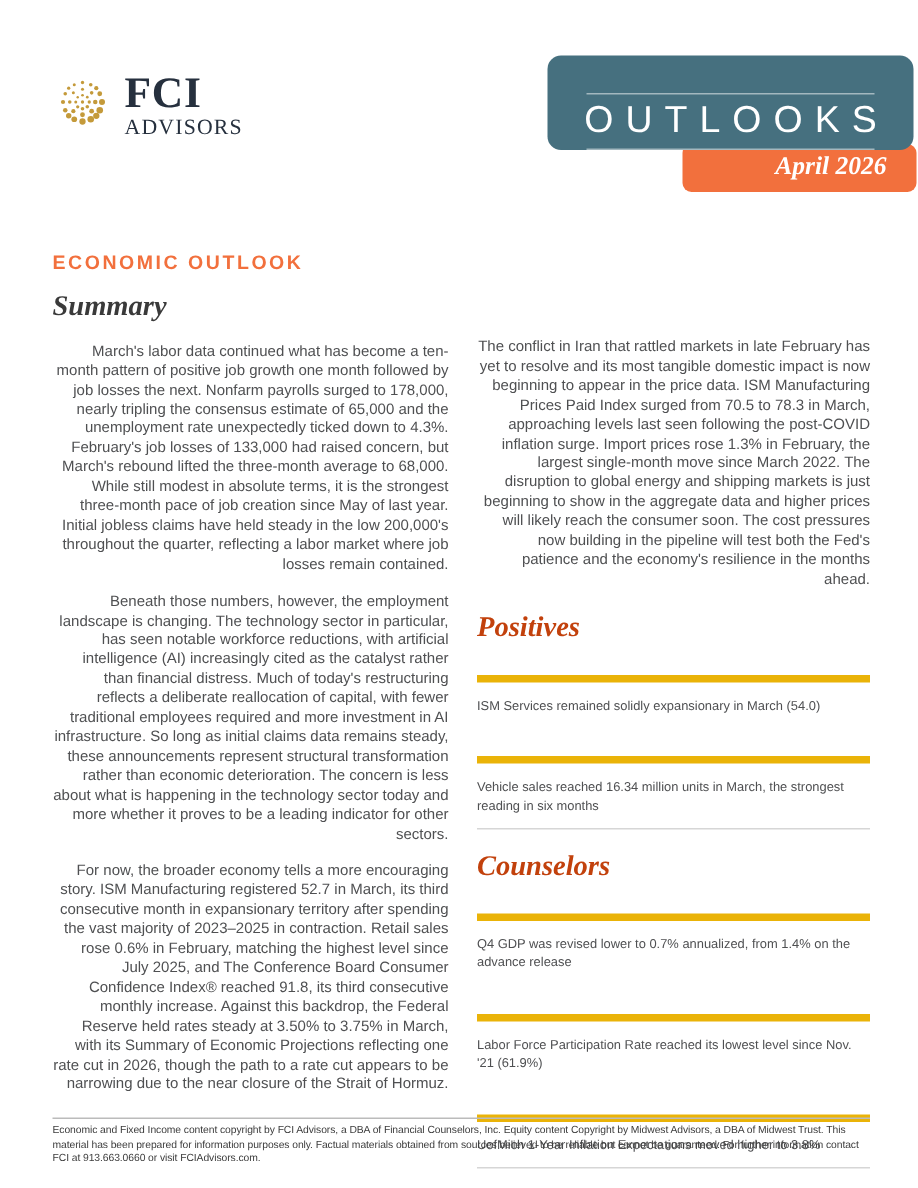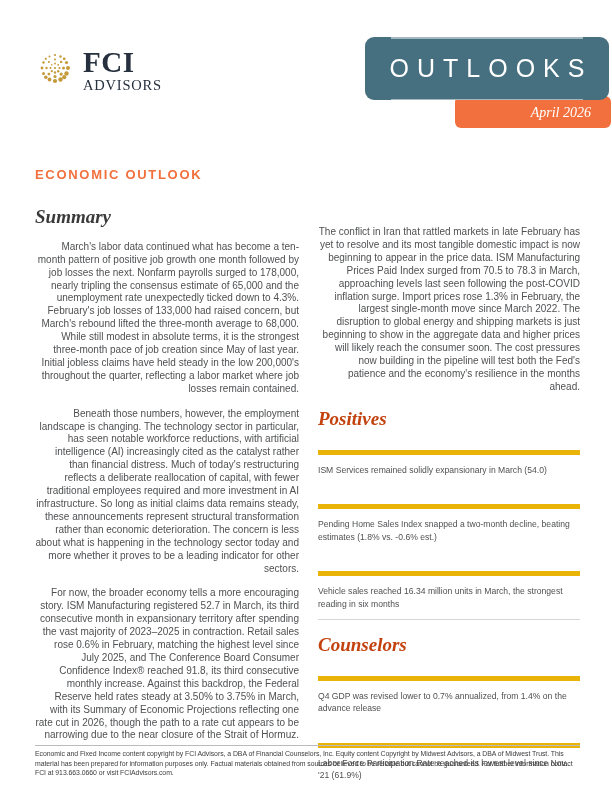--- a/index.html
+++ b/index.html
@@ -19,44 +19,44 @@
   .logo-advisors{
     font-family:"Liberation Serif",serif;font-weight:400;font-size:14.5px;
     color:#26303e;letter-spacing:.8px;margin-top:1px;
   }
   .banner-orange{
     position:absolute;right:1px;top:96px;left:455px;height:32px;
     background:#f2703d;border-radius:6px;z-index:1;
     display:flex;align-items:flex-end;justify-content:flex-end;
   }
   .banner-orange .date{
-    font-family:"Liberation Serif",serif;font-style:italic;font-weight:400;
-    color:#ffffff;font-size:14px;padding:0 20px 7px 0;
+    font-family:"Liberation Serif",serif;font-style:italic;font-weight:700;
+    color:#ffffff;font-size:17px;padding:0 20px 7px 0;
   }
   .banner-teal{
     position:absolute;left:365px;right:3px;top:37px;height:63px;
     background:#46707f;border-radius:9px;z-index:2;
-    display:flex;flex-direction:column;align-items:center;justify-content:space-between;
+    display:flex;flex-direction:column;align-items:center;justify-content:flex-end;
   }
   .banner-rule{width:79%;height:1.5px;background:rgba(255,255,255,.5);}
   .banner-title{
     color:#ffffff;font-size:25px;font-weight:300;letter-spacing:8px;
     padding:4px 0 4px 8px;line-height:1.1;
   }
   
   .section-title{
     position:absolute;left:35px;top:167px;
     color:#f2703d;font-weight:700;font-size:13px;letter-spacing:1.7px;
   }
   
   .col-left {position:absolute;left:35px; top:190px;width:264px;}
   .col-right{position:absolute;left:318px;top:226px;width:262px;}
   .script-head{
     font-family:"Liberation Serif",serif;font-style:italic;font-weight:600;
-    font-size:19px;color:#3a3a3a;margin:16px 0 12px 0;line-height:1.2;
+    font-size:19px;color:#3a3a3a;margin:4px 0 12px 0;line-height:1.2;
   }
   .body-par{
     font-size:10px;line-height:12.9px;color:#4f5052;margin:0 0 12px 0;
     text-align:right;
   }
   .list-head{
     font-family:"Liberation Serif",serif;font-style:italic;font-weight:600;
     font-size:19px;color:#c2410c;margin:14px 0 10px 0;line-height:1.2;
   }
   .fact-list{border-bottom:1px solid #d6d6d6;margin:0;padding:0;list-style:none;}
@@ -139,21 +139,20 @@
     <p class="body-par">Beneath those numbers, however, the employment landscape is changing. The technology sector in particular, has seen notable workforce reductions, with artificial intelligence (AI) increasingly cited as the catalyst rather than financial distress. Much of today's restructuring reflects a deliberate reallocation of capital, with fewer traditional employees required and more investment in AI infrastructure. So long as initial claims data remains steady, these announcements represent structural transformation rather than economic deterioration. The concern is less about what is happening in the technology sector today and more whether it proves to be a leading indicator for other sectors.</p>
     <p class="body-par">For now, the broader economy tells a more encouraging story. ISM Manufacturing registered 52.7 in March, its third consecutive month in expansionary territory after spending the vast majority of 2023–2025 in contraction. Retail sales rose 0.6% in February, matching the highest level since July 2025, and The Conference Board Consumer Confidence Index® reached 91.8, its third consecutive monthly increase. Against this backdrop, the Federal Reserve held rates steady at 3.50% to 3.75% in March, with its Summary of Economic Projections reflecting one rate cut in 2026, though the path to a rate cut appears to be narrowing due to the near closure of the Strait of Hormuz.</p>
   </div>
 
   <div class="col-right">
     <p class="body-par">The conflict in Iran that rattled markets in late February has yet to resolve and its most tangible domestic impact is now beginning to appear in the price data. ISM Manufacturing Prices Paid Index surged from 70.5 to 78.3 in March, approaching levels last seen following the post-COVID inflation surge. Import prices rose 1.3% in February, the largest single-month move since March 2022. The disruption to global energy and shipping markets is just beginning to show in the aggregate data and higher prices will likely reach the consumer soon. The cost pressures now building in the pipeline will test both the Fed's patience and the economy's resilience in the months ahead.</p>
 
     <h2 class="list-head">Positives</h2>
     <ul class="fact-list">
       <li class="fact-item">ISM Services remained solidly expansionary in March (54.0)</li>
-      <li class="fact-item">Pending Home Sales Index snapped a two-month decline, beating estimates (1.8% vs. -0.6% est.)</li>
       <li class="fact-item">Vehicle sales reached 16.34 million units in March, the strongest reading in six months</li>
     </ul>
 
     <h2 class="list-head">Counselors</h2>
     <ul class="fact-list">
       <li class="fact-item">Q4 GDP was revised lower to 0.7% annualized, from 1.4% on the advance release</li>
       <li class="fact-item">Labor Force Participation Rate reached its lowest level since Nov. '21 (61.9%)</li>
       <li class="fact-item">UofMich 1-Year Inflation Expectations moved higher to 3.8%</li>
     </ul>
   </div>

